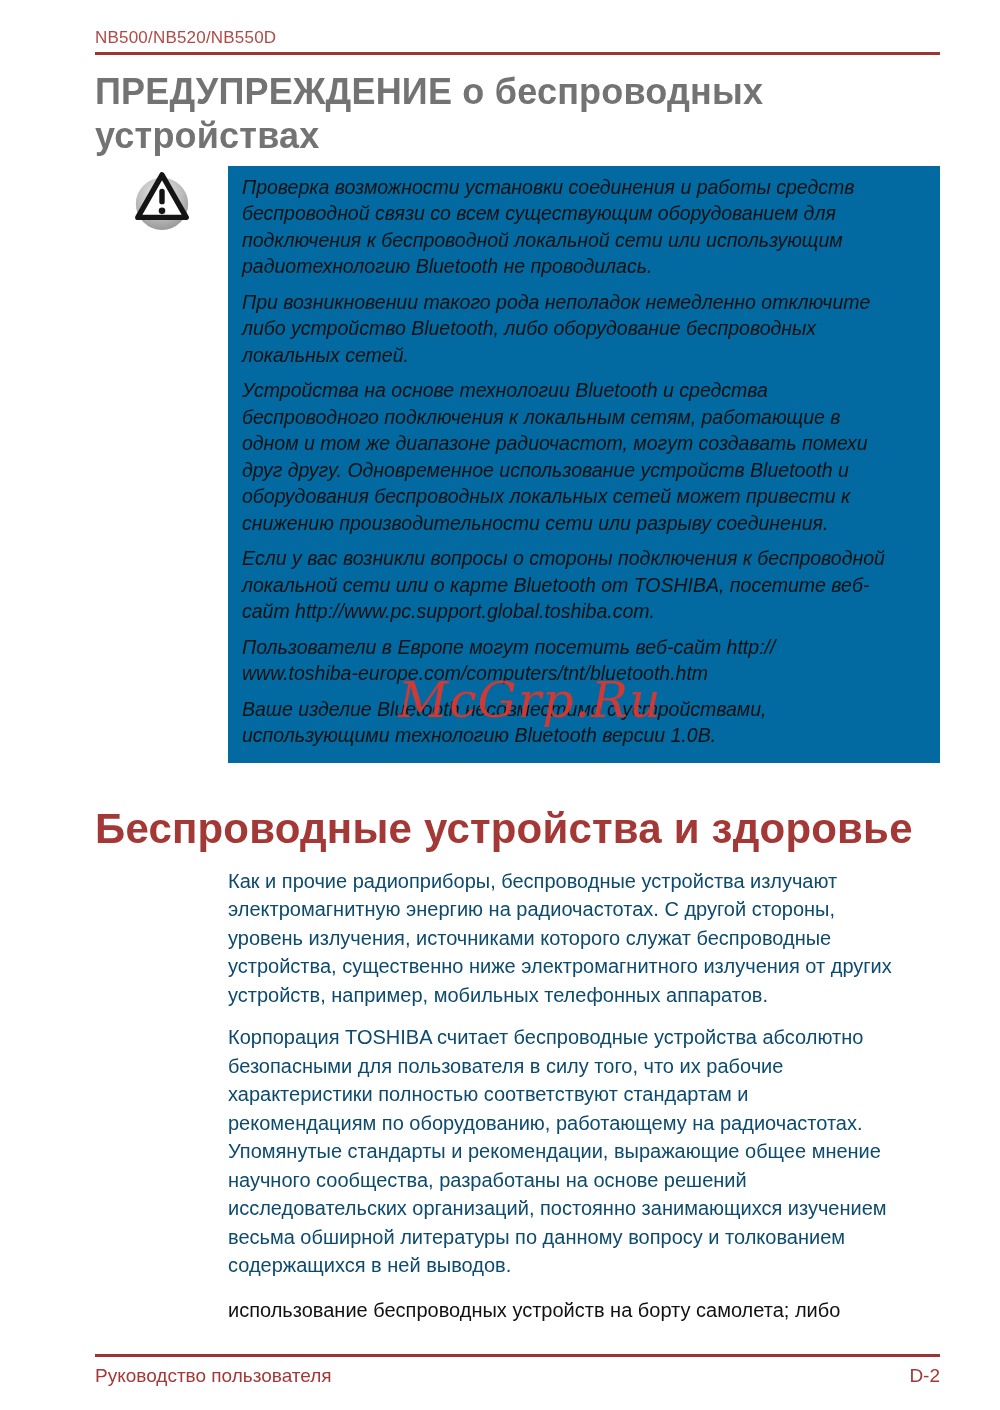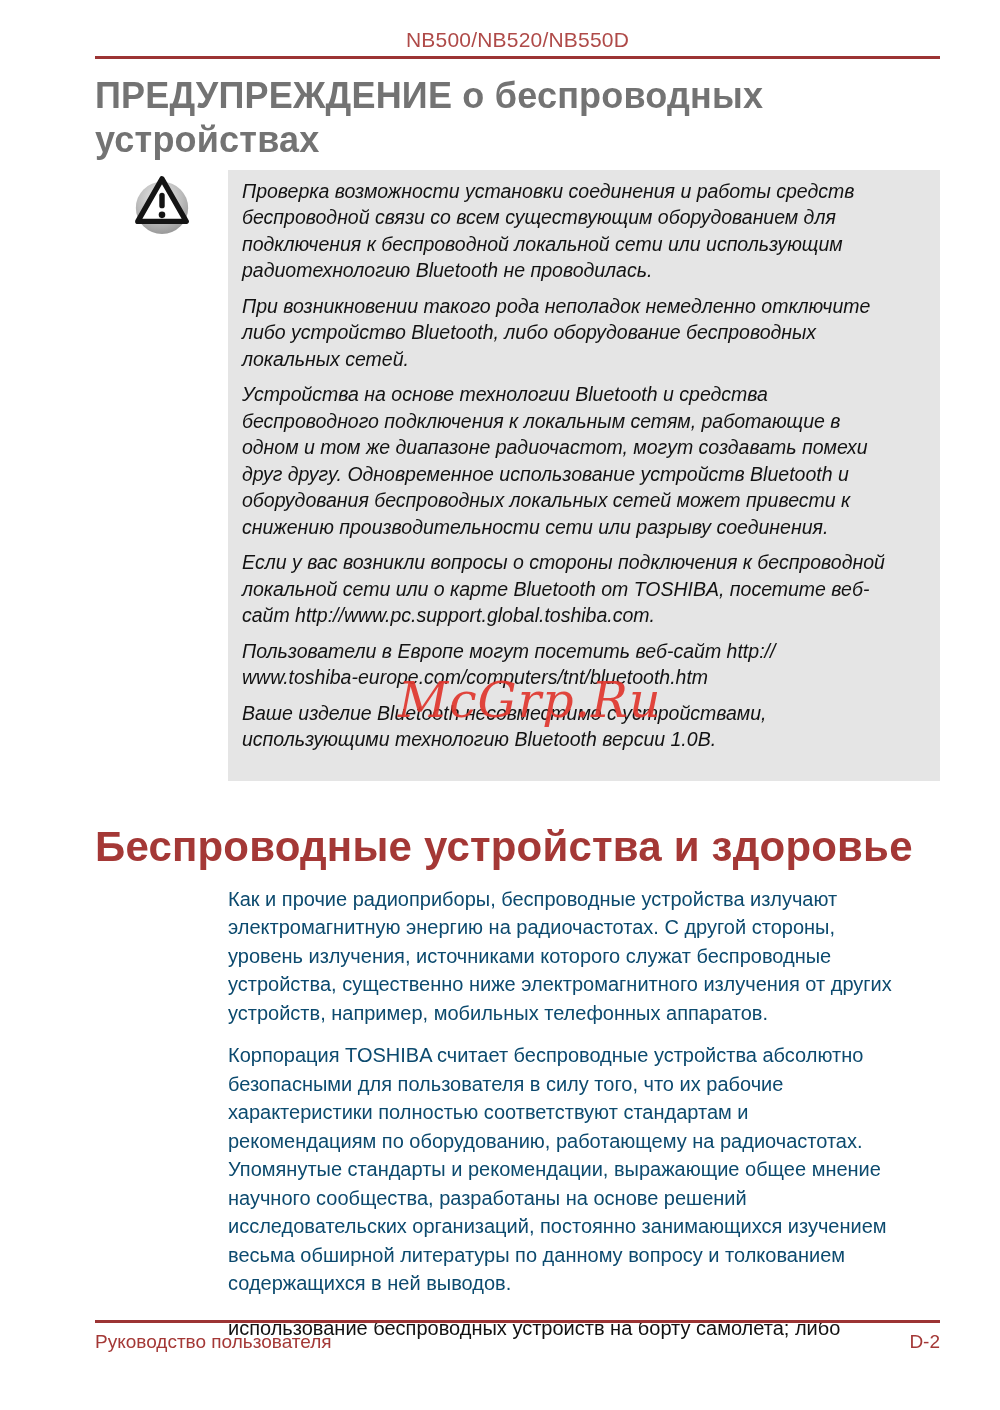--- a/index.html
+++ b/index.html
@@ -16,23 +16,23 @@
 
   .content {
     position: absolute;
     left: 95px;
     right: 60px;
     top: 0;
   }
 
   
   .doc-header {
-    text-align: center;
+    text-align: left;
     padding-top: 28px;
-    font-size: 21px;
+    font-size: 17px;
     color: #AF4A48;
     letter-spacing: 0.2px;
   }
   .header-rule {
     margin-top: 4px;
     height: 3px;
     background: #9C3434;
   }
 
   
@@ -54,22 +54,22 @@
   }
   .notice-icon-col {
     width: 133px;
     flex: 0 0 133px;
     display: flex;
     justify-content: center;
     padding-top: 2px;
   }
   .notice-box {
     flex: 1 1 auto;
-    background: #e5e5e5;
-    padding: 8px 14px 28px 14px;
+    background: #0369a1;
+    padding: 8px 14px 14px 14px;
   }
   .notice-box p {
     font-style: italic;
     font-size: 19.5px;
     line-height: 26.5px;
     white-space: pre-line;
     margin-top: 9px;
     color: #121212;
   }
   .notice-box p:first-child { margin-top: 0; }
@@ -112,21 +112,21 @@
     opacity: 0.92;
     z-index: 5;
     letter-spacing: 1px;
   }
 
   
   .doc-footer {
     position: absolute;
     left: 95px;
     right: 60px;
-    top: 1320px;
+    top: 1354px;
   }
   .footer-rule {
     height: 3px;
     background: #9C3434;
   }
   .footer-text {
     display: flex;
     justify-content: space-between;
     margin-top: 8px;
     font-size: 19px;

